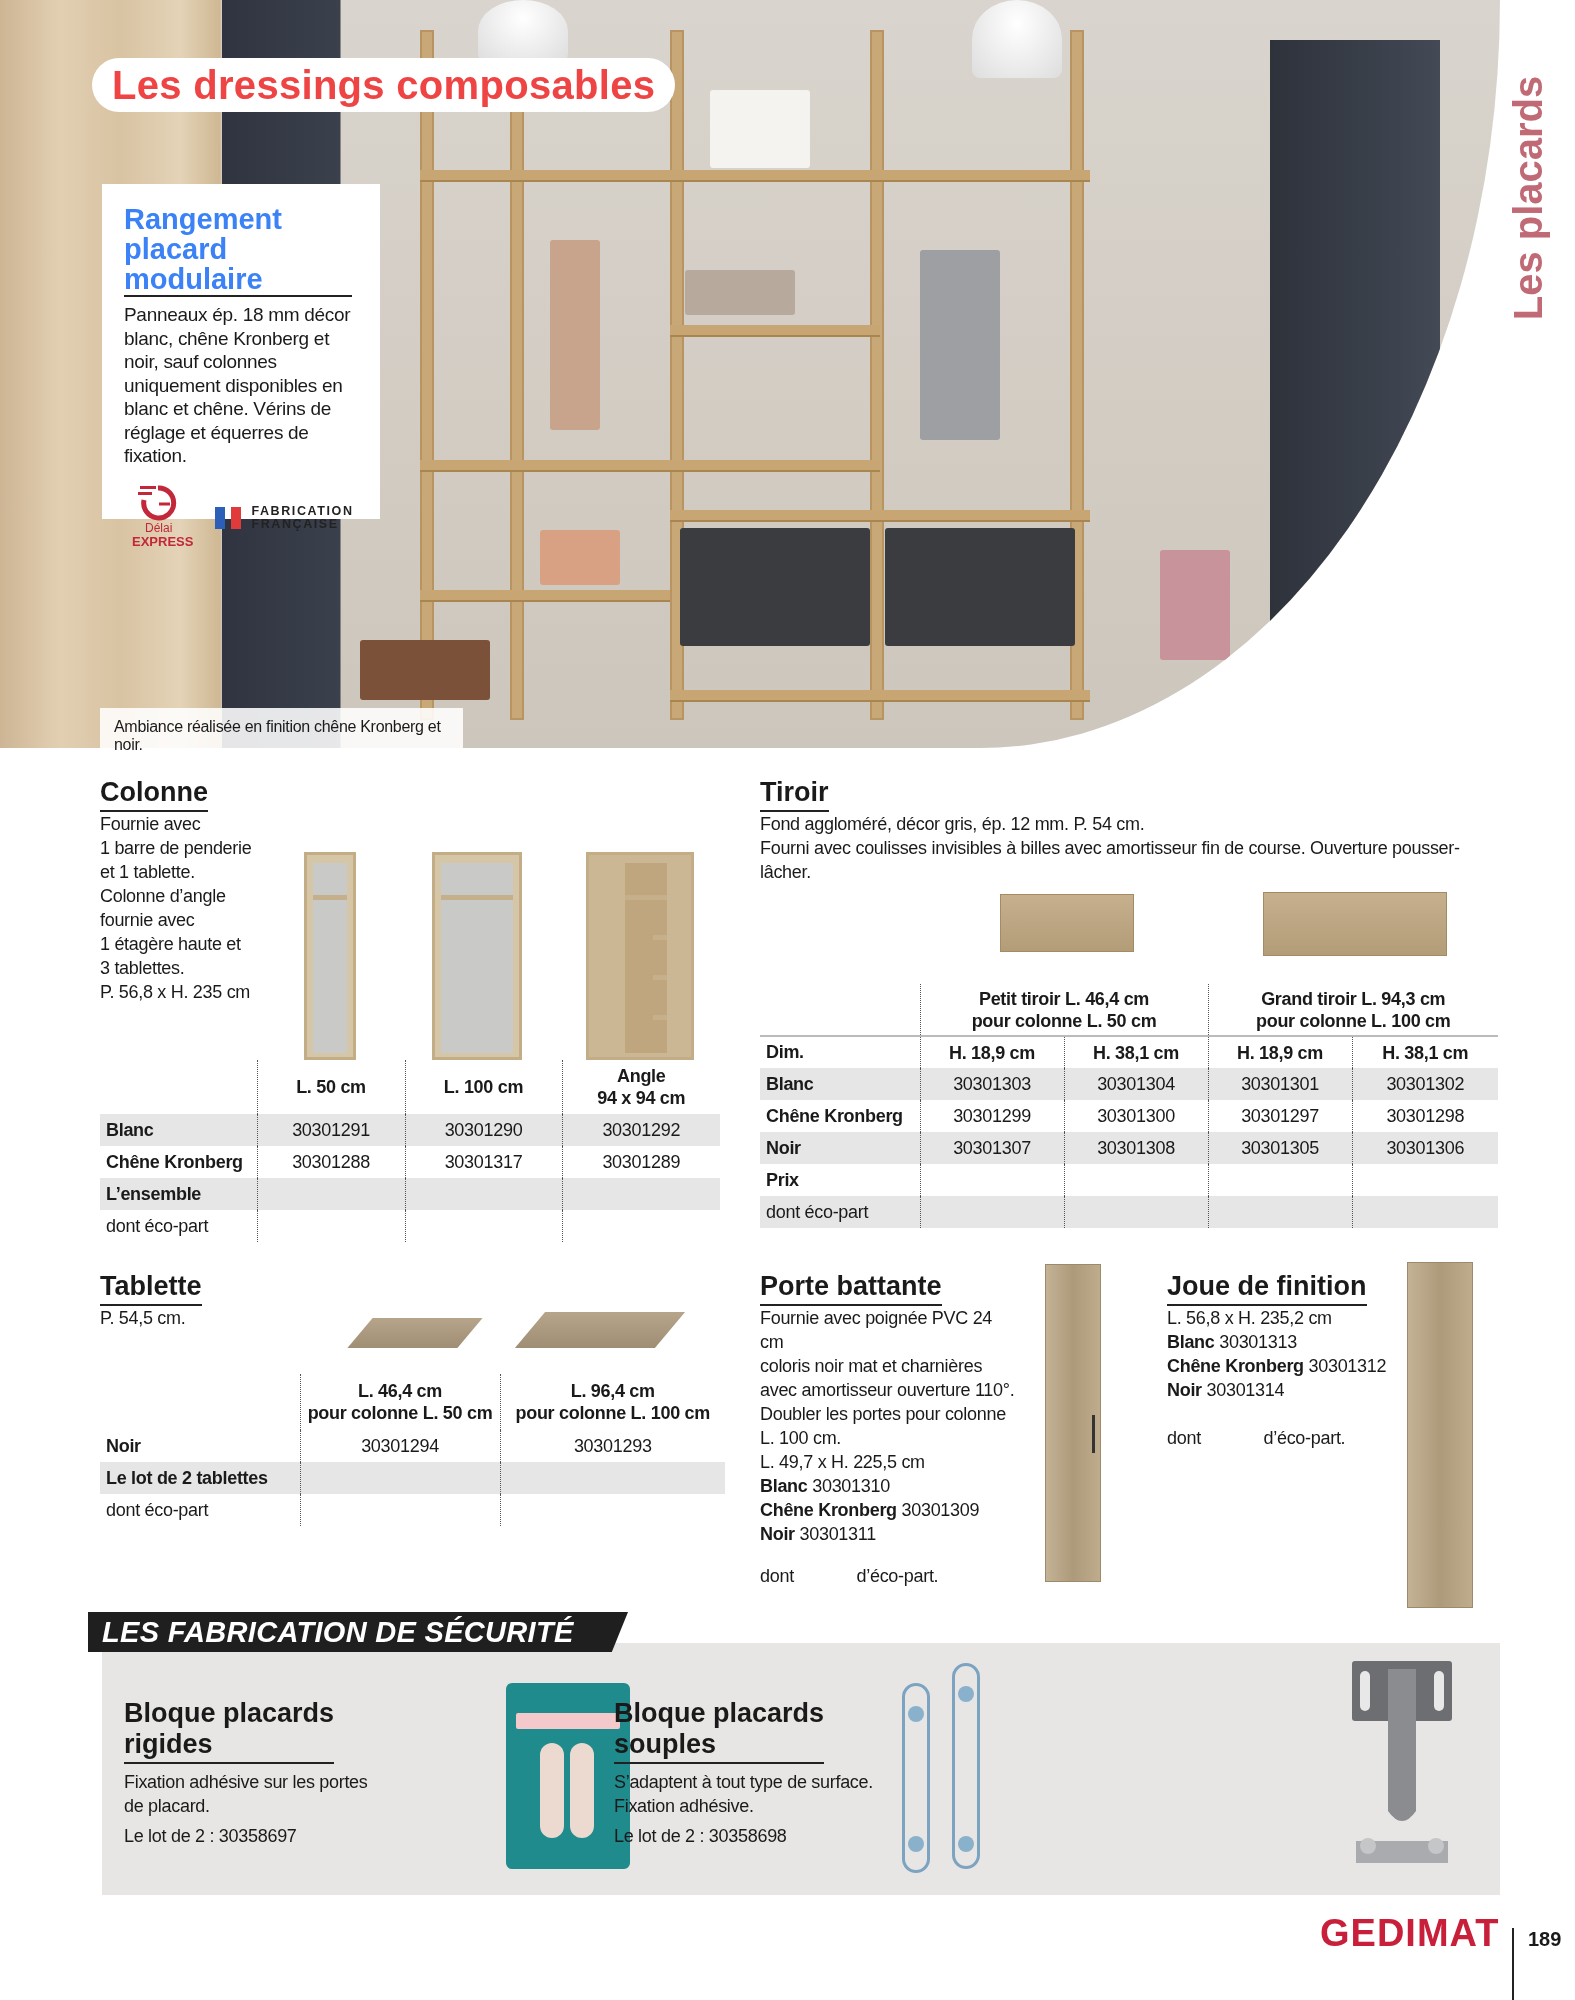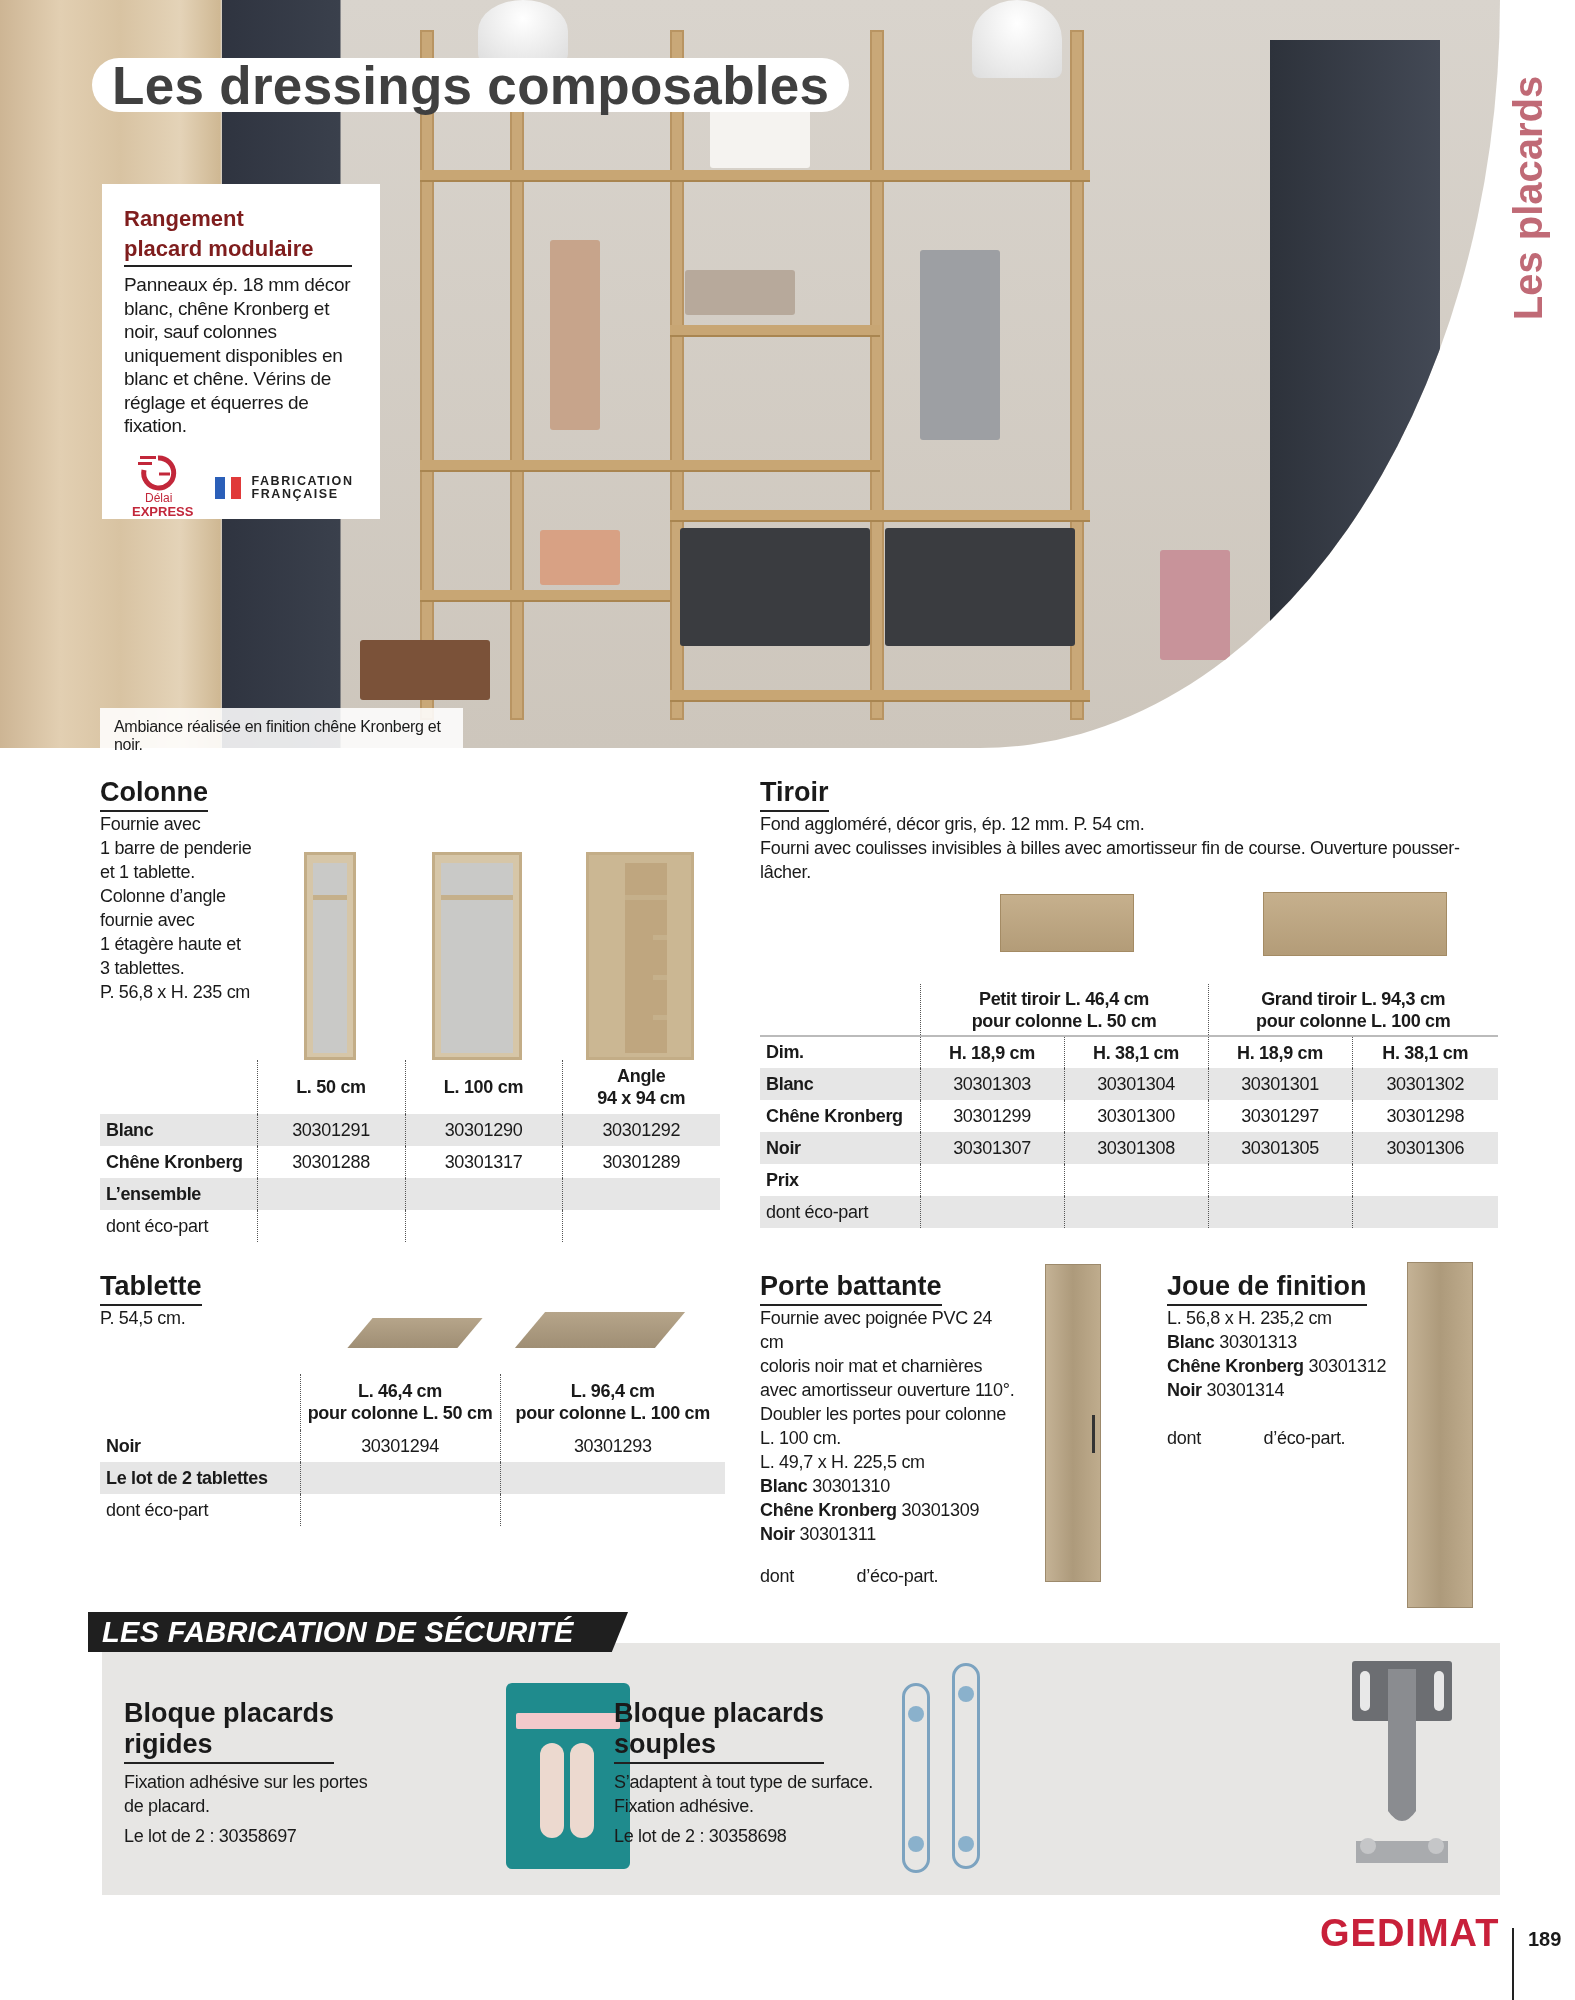--- a/index.html
+++ b/index.html
@@ -17,24 +17,24 @@
       linear-gradient(180deg, #d9d4cd 0%, #cdc6bc 100%); }
   .hero-darkdoor { position: absolute; right: 60px; top: 40px; width: 170px; height: 700px; background: linear-gradient(90deg,#2d323b,#434955); }
   .wardrobe { position: absolute; left: 380px; top: 30px; width: 800px; height: 690px; }
   .ward-frame { position: absolute; background: #c9a878; border: 2px solid #b89462; }
   .shelf { position: absolute; height: 12px; background: #c8a674; border-bottom: 2px solid #a98550; }
   .item-box { position: absolute; border-radius: 3px; }
   .lamp { position: absolute; background: radial-gradient(ellipse at 50% 30%, #fff, #ddd); border-radius: 50% 50% 8px 8px; }
 
   .hero-title-pill { position: absolute; left: 92px; top: 58px; height: 54px; padding: 0 20px; background: #ffffff;
     border-radius: 27px; display: flex; align-items: center; }
-  .hero-title-pill span { font-size: 53px; font-weight: 700; color: #404040; letter-spacing: 0.3px; }
+  .hero-title-pill span { font-size: 40px; font-weight: 700; color: #ef4444; letter-spacing: 0.3px; }
 
   .info-card { position: absolute; left: 102px; top: 184px; width: 278px; height: 335px; background: #ffffff; padding: 20px 22px; }
-  .info-card h2 { font-size: 22px; font-weight: 700; line-height: 30px; color: #7f1d1d; }
+  .info-card h2 { font-size: 29px; font-weight: 700; line-height: 30px; color: #3b82f6; }
   .info-card .rule { height: 2px; background: #222; width: 228px; margin-top: 1px; }
   .info-card p { font-size: 19px; line-height: 23.5px; margin-top: 6px; }
   .badges { display: flex; align-items: flex-end; gap: 22px; margin-top: 14px; }
   .express { display: flex; flex-direction: column; align-items: center; color: #c2273a; }
   .express svg { width: 46px; height: 40px; }
   .express .l1 { font-size: 12px; line-height: 13px; }
   .express .l2 { font-size: 13px; font-weight: 700; line-height: 14px; margin-left: 8px; }
   .fab { display: flex; align-items: center; gap: 10px; margin-bottom: 18px; }
   .flag { display: flex; gap: 6px; }
   .flag i { display: block; width: 10px; height: 22px; }

